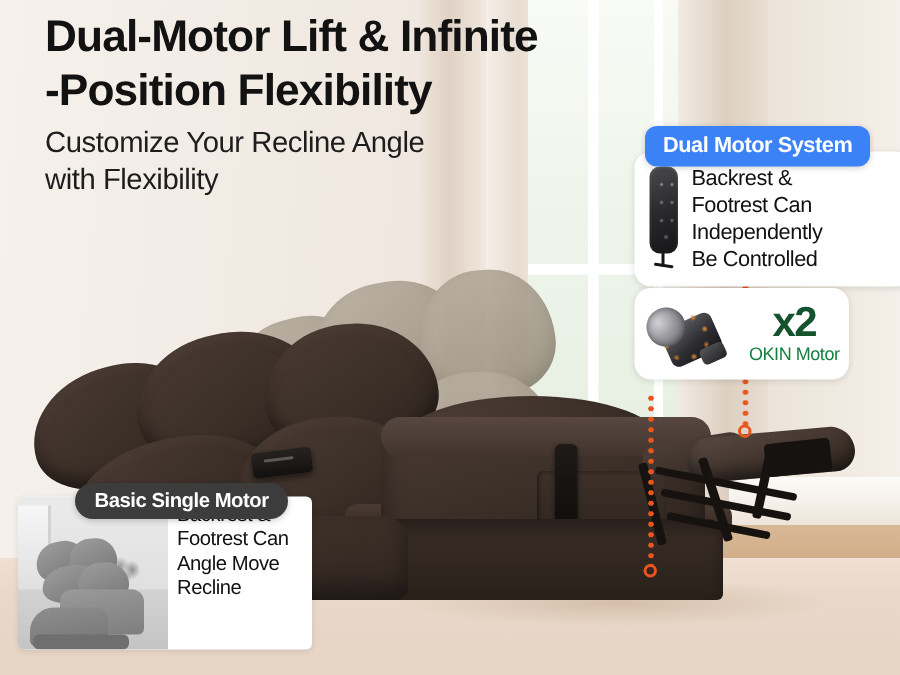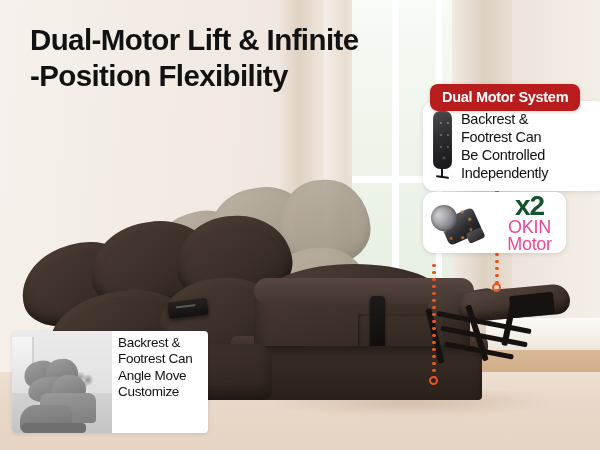--- a/index.html
+++ b/index.html
@@ -188,21 +188,21 @@
   .dot-b { left:495px; top:188px; height:100px; }
   .dot-end {
     position:absolute; width:9px; height:9px; border-radius:50%;
     border:2.2px solid #e8551f; background:transparent;
   }
   .dot-end-a { left:429px; top:376px; }
   .dot-end-b { left:492px; top:283px; }
 
   
   .headline {
-    position:absolute; left:30px; top:22px; width:400px;
+    position:absolute; left:30px; top:7px; width:400px;
     color:#121212; letter-spacing:-.6px;
   }
   .h-line {
     font-size:29.5px; font-weight:bold; line-height:36px;
     white-space:nowrap;
   }
   .subhead {
     margin-top:4px; font-size:19.5px; font-weight:400;
     line-height:25px; color:#1d1d1d; letter-spacing:-.3px;
   }
@@ -210,21 +210,21 @@
   
   .card-dual {
     position:absolute; left:423px; top:101px; width:185px;
     background:#ffffff; border-radius:11px;
     padding:9px 10px 9px 8px;
     display:flex; align-items:flex-start; gap:7px;
     box-shadow:0 1px 5px rgba(0,0,0,.12);
   }
   .badge-dual {
     position:absolute; left:430px; top:84px; z-index:5;
-    background:#b91c1c; color:#fff;
+    background:#3b82f6; color:#fff;
     font-size:14.5px; font-weight:bold; letter-spacing:-.3px;
     padding:5px 12px 6px; border-radius:8px;
     box-shadow:0 1px 4px rgba(0,0,0,.18);
     white-space:nowrap;
   }
   .remote-icon {
     flex:0 0 auto; position:relative; width:23px; height:66px; margin-top:1px;
   }
   .remote-body {
     position:absolute; left:2px; top:0; width:19px; height:58px;
@@ -295,21 +295,21 @@
     position:absolute; left:40px; top:33px; width:17px; height:11px;
     border-radius:3px; transform:rotate(-24deg);
     background:linear-gradient(160deg,#55555a,#232327);
   }
   .okin-text { margin-left:4px; text-align:center; flex:1 1 auto; }
   .okin-x2 {
     font-size:28px; font-weight:bold; color:#14532d;
     line-height:27px; letter-spacing:-1px;
   }
   .okin-label {
-    font-size:18px; color:#ec4899; line-height:17px; letter-spacing:-.3px;
+    font-size:12px; color:#15803d; line-height:17px; letter-spacing:-.3px;
   }
 
   
   .card-basic {
     position:absolute; left:12px; top:331px; width:196px; height:102px;
     background:#ffffff; border-radius:4px; overflow:hidden;
     display:flex; box-shadow:0 1px 4px rgba(0,0,0,.1);
   }
   .basic-photo {
     position:relative; flex:0 0 100px; height:100%;
@@ -444,34 +444,38 @@
   </div>
 
   <div class="dotline dot-b"></div>
   <div class="dot-end dot-end-b"></div>
   <div class="dotline dot-a"></div>
   <div class="dot-end dot-end-a"></div>
 
   <div class="headline">
     <div class="h-line">Dual-Motor Lift &amp; Infinite</div>
     <div class="h-line">-Position Flexibility</div>
+    <div class="subhead">
+      <div>Customize Your Recline Angle</div>
+      <div>with Flexibility</div>
+    </div>
   </div>
 
   <div class="card-dual">
     <div class="remote-icon">
       <div class="remote-body">
         <div class="remote-keys"></div>
       </div>
       <div class="remote-cord"></div>
     </div>
     <div class="card-text">
       <div>Backrest &amp;</div>
       <div>Footrest Can</div>
+      <div>Independently</div>
       <div>Be Controlled</div>
-      <div>Independently</div>
     </div>
   </div>
   <div class="badge-dual">Dual Motor System</div>
 
   <div class="card-okin">
     <div class="motor-img">
       <div class="motor-body"></div>
       <div class="motor-shaft"></div>
       <div class="motor-coil"></div>
       <div class="motor-head"></div>
@@ -497,18 +501,19 @@
         <div class="bc-arm"></div>
         <div class="bc-seat"></div>
         <div class="bc-foot"></div>
       </div>
     </div>
     <div class="basic-text">
       <div>
         <div>Backrest &amp;</div>
         <div>Footrest Can</div>
         <div>Angle Move</div>
-        <div>Customize</div>
+        <div>Recline</div>
       </div>
     </div>
   </div>
+  <div class="badge-basic">Basic Single Motor</div>
 
 </div>
 
 </body></html>

